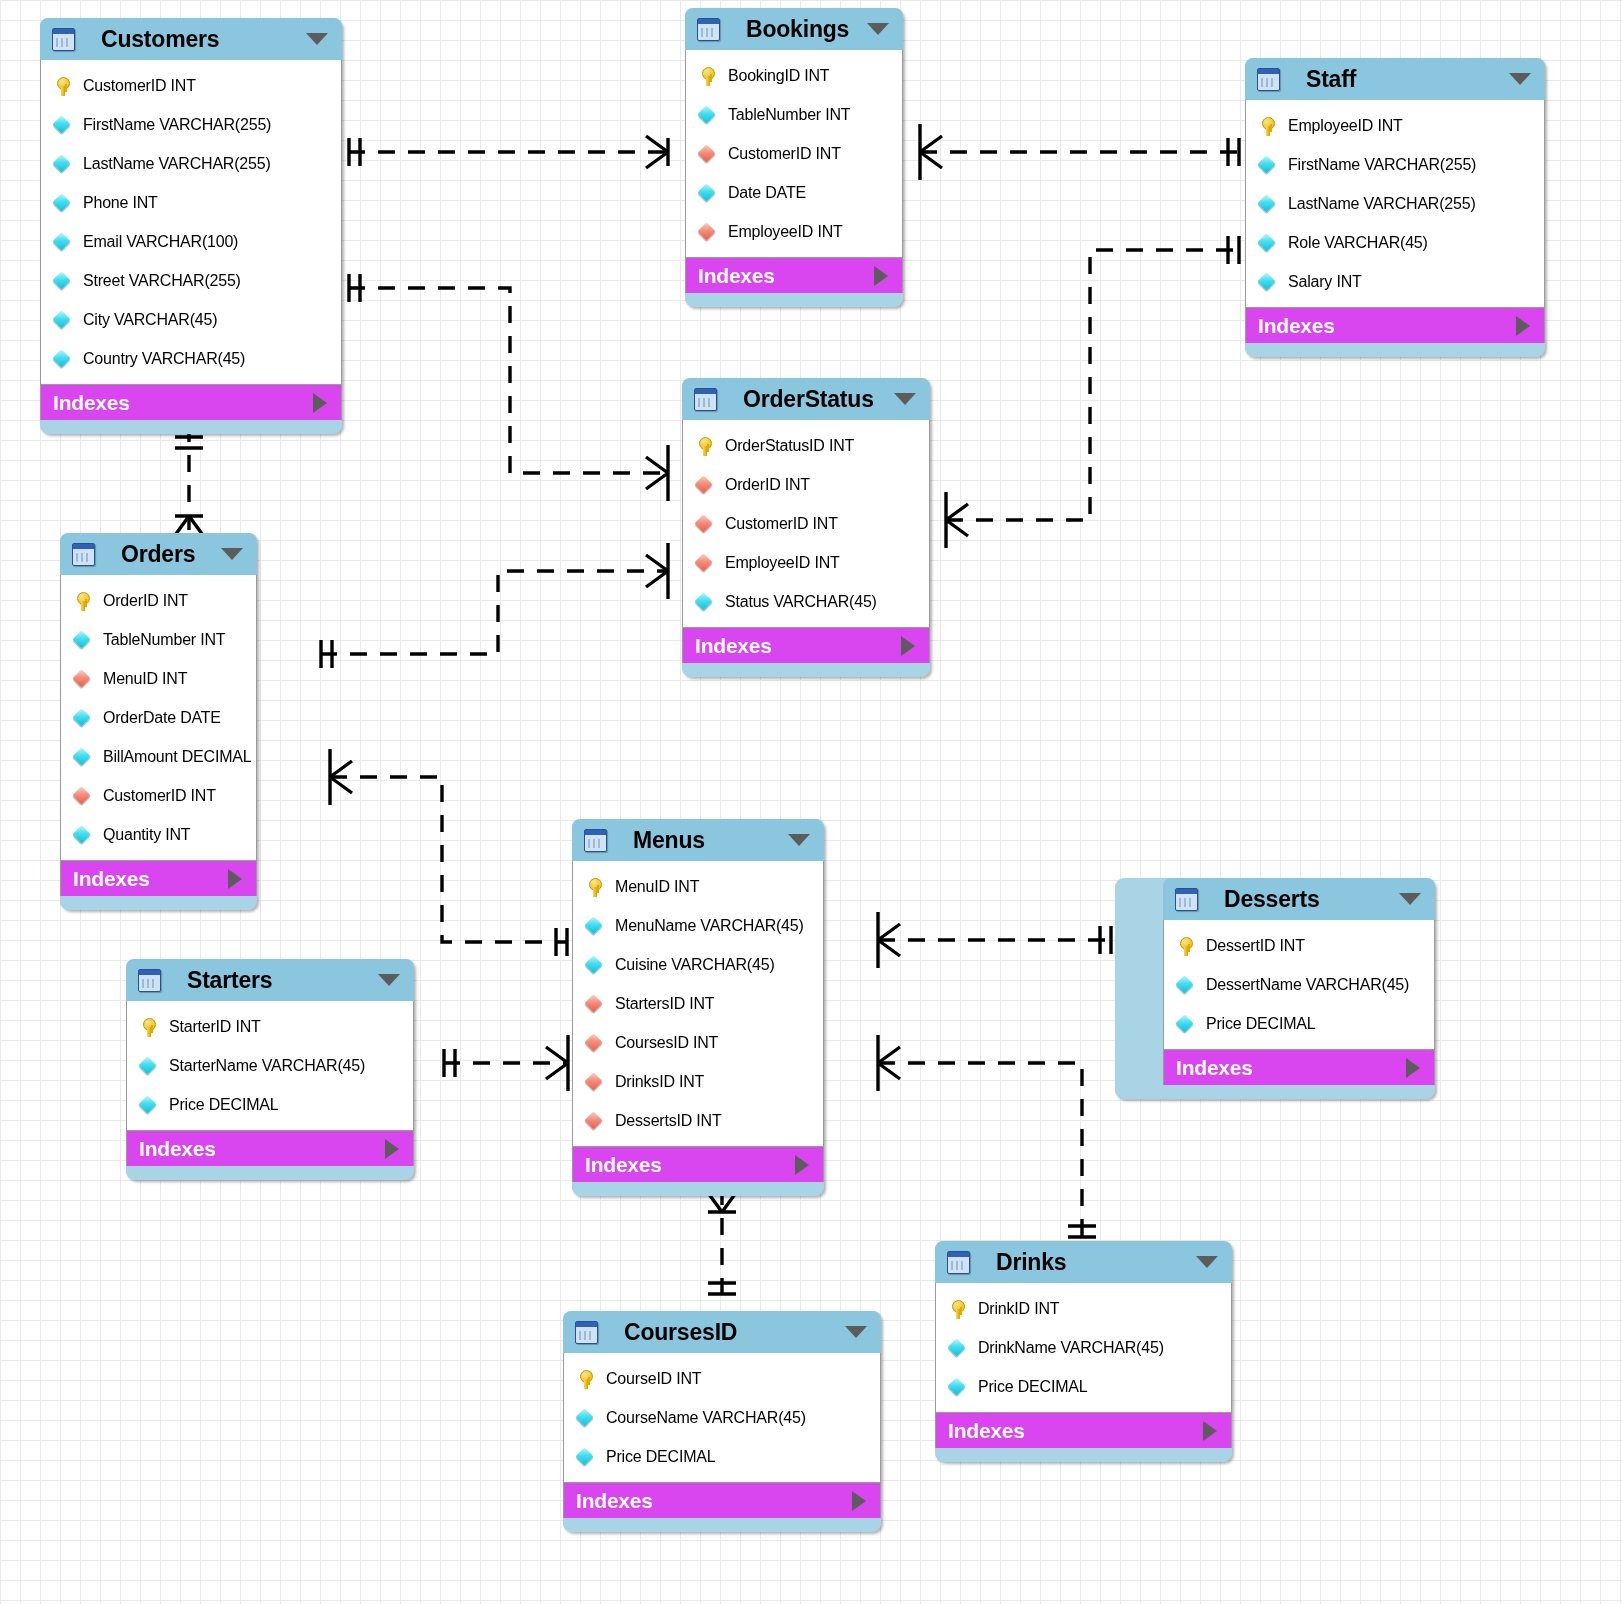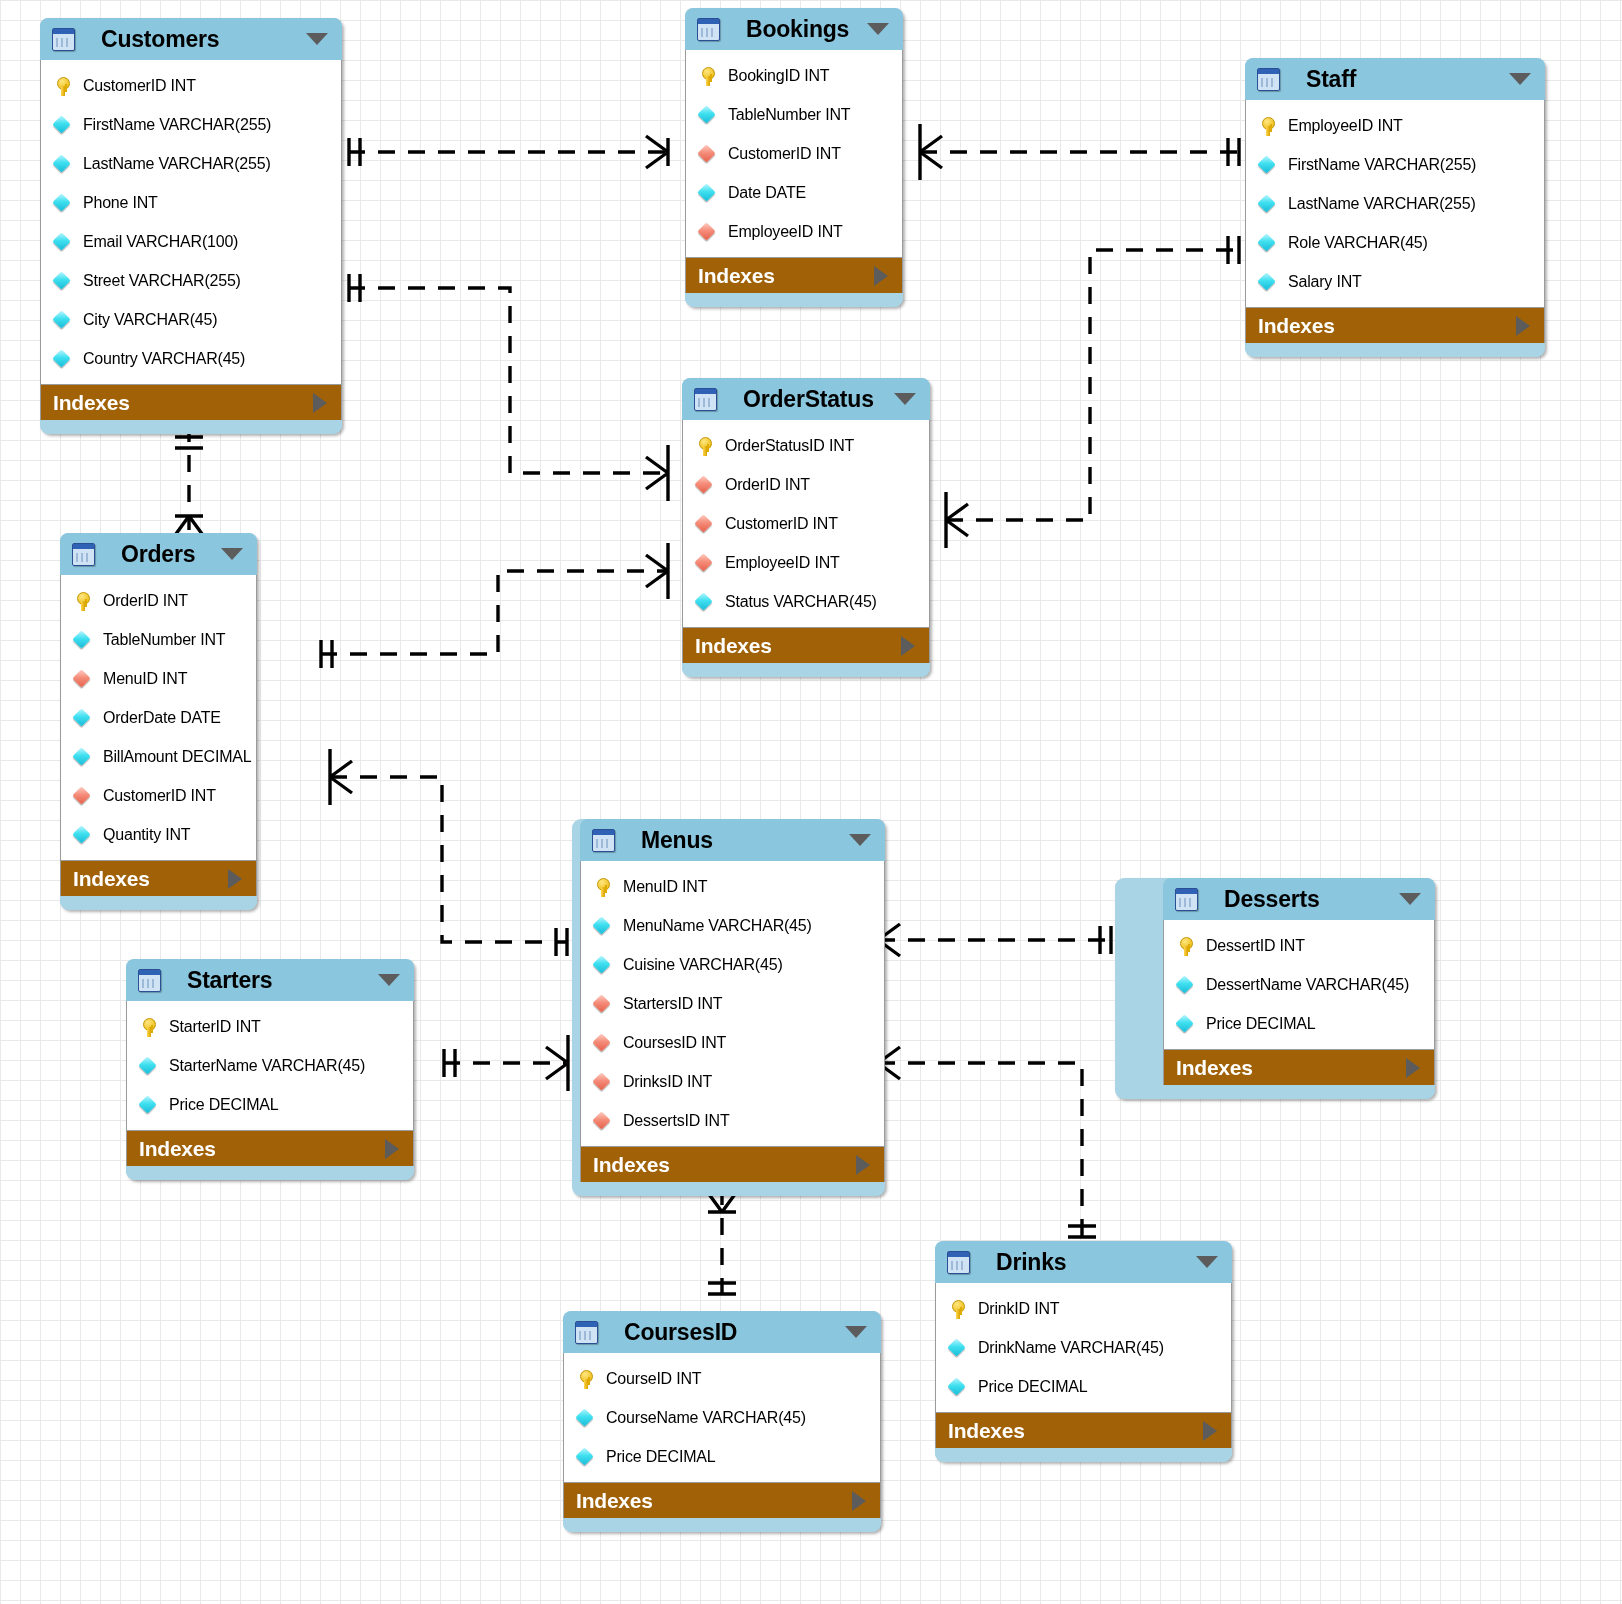--- a/index.html
+++ b/index.html
@@ -101,21 +101,21 @@
     width:13px; height:13px;
     transform:rotate(45deg);
     border-radius:2px;
     box-shadow:1px 1px 1px rgba(0,0,0,0.3);
   }
   .ic-blue::before { background:linear-gradient(135deg,#bff6ff 0%,#3fe0f0 45%,#19b9d6 100%); }
   .ic-red::before  { background:linear-gradient(135deg,#ffd0c6 0%,#f58d7a 45%,#e4604a 100%); }
 
   .tbl-footer {
     height:36px;
-    background:#a16207;
+    background:#d946ef;
     border-left:1.5px solid #9b9b9b;
     border-right:1.5px solid #9b9b9b;
     border-top:1px solid #9b9b9b;
     display:flex; align-items:center;
     padding:0 12px 0 12px;
     position:relative;
   }
   .footer-label {
     font-size:21px; font-weight:bold; color:#ffffff;
     letter-spacing:-0.2px;
@@ -384,21 +384,21 @@
             <span class="ic ic-dia ic-blue"></span>
             <span class="col-name">Quantity INT</span>
           </div>
         </div>
         <div class="tbl-footer">
           <span class="footer-label">Indexes</span>
           <span class="footer-arrow"></span>
         </div>
         <div class="tbl-tail"></div>
       </div>
-      <div class="tbl" style="left: 572px; top: 819px; width: 313px; padding-left: 8px;">
+      <div class="tbl" style="left: 572px; top: 819px; width: 252px;">
         <div class="tbl-hdr">
           <span class="tbl-icon"></span>
           <span class="tbl-title">Menus</span>
           <span class="caret"></span>
         </div>
         <div class="tbl-body">
           <div class="col">
             <span class="ic ic-pk"></span>
             <span class="col-name">MenuID INT</span>
           </div>

